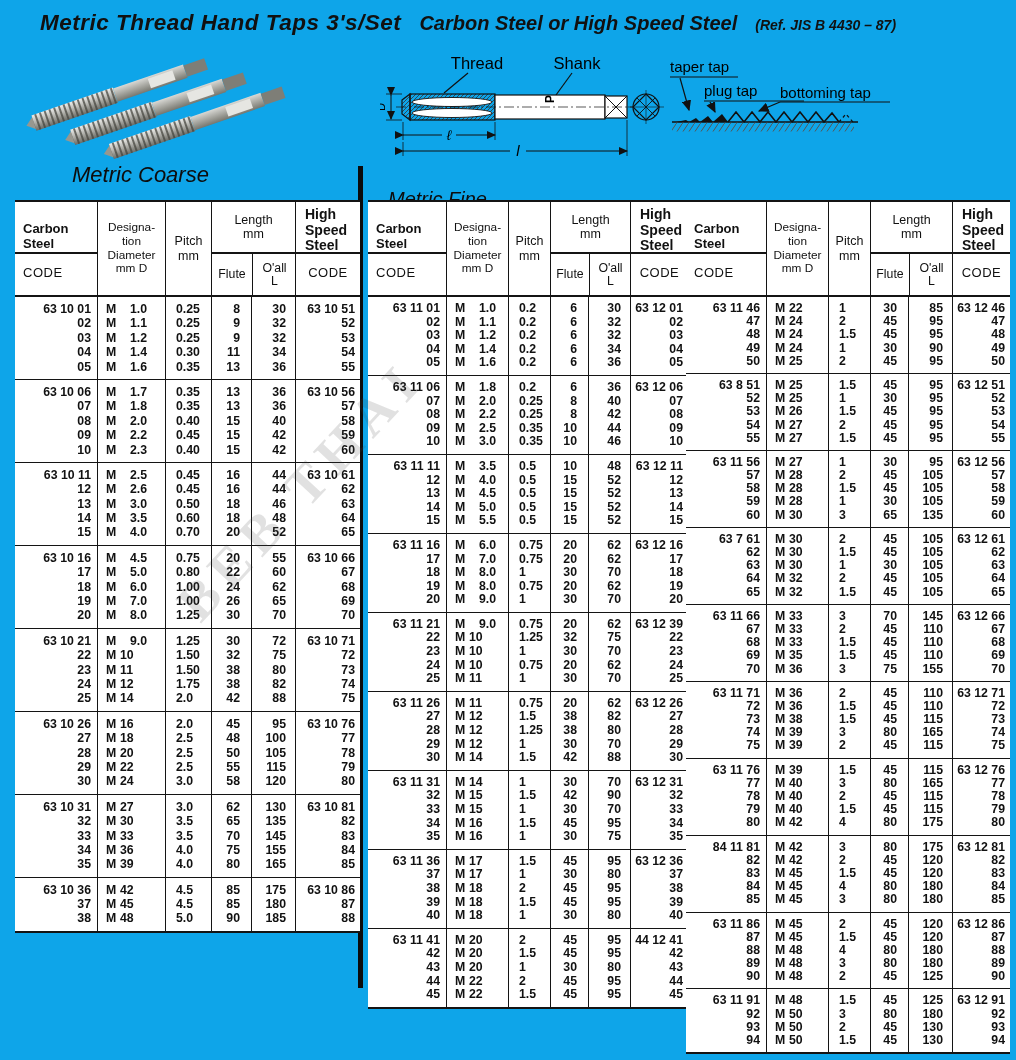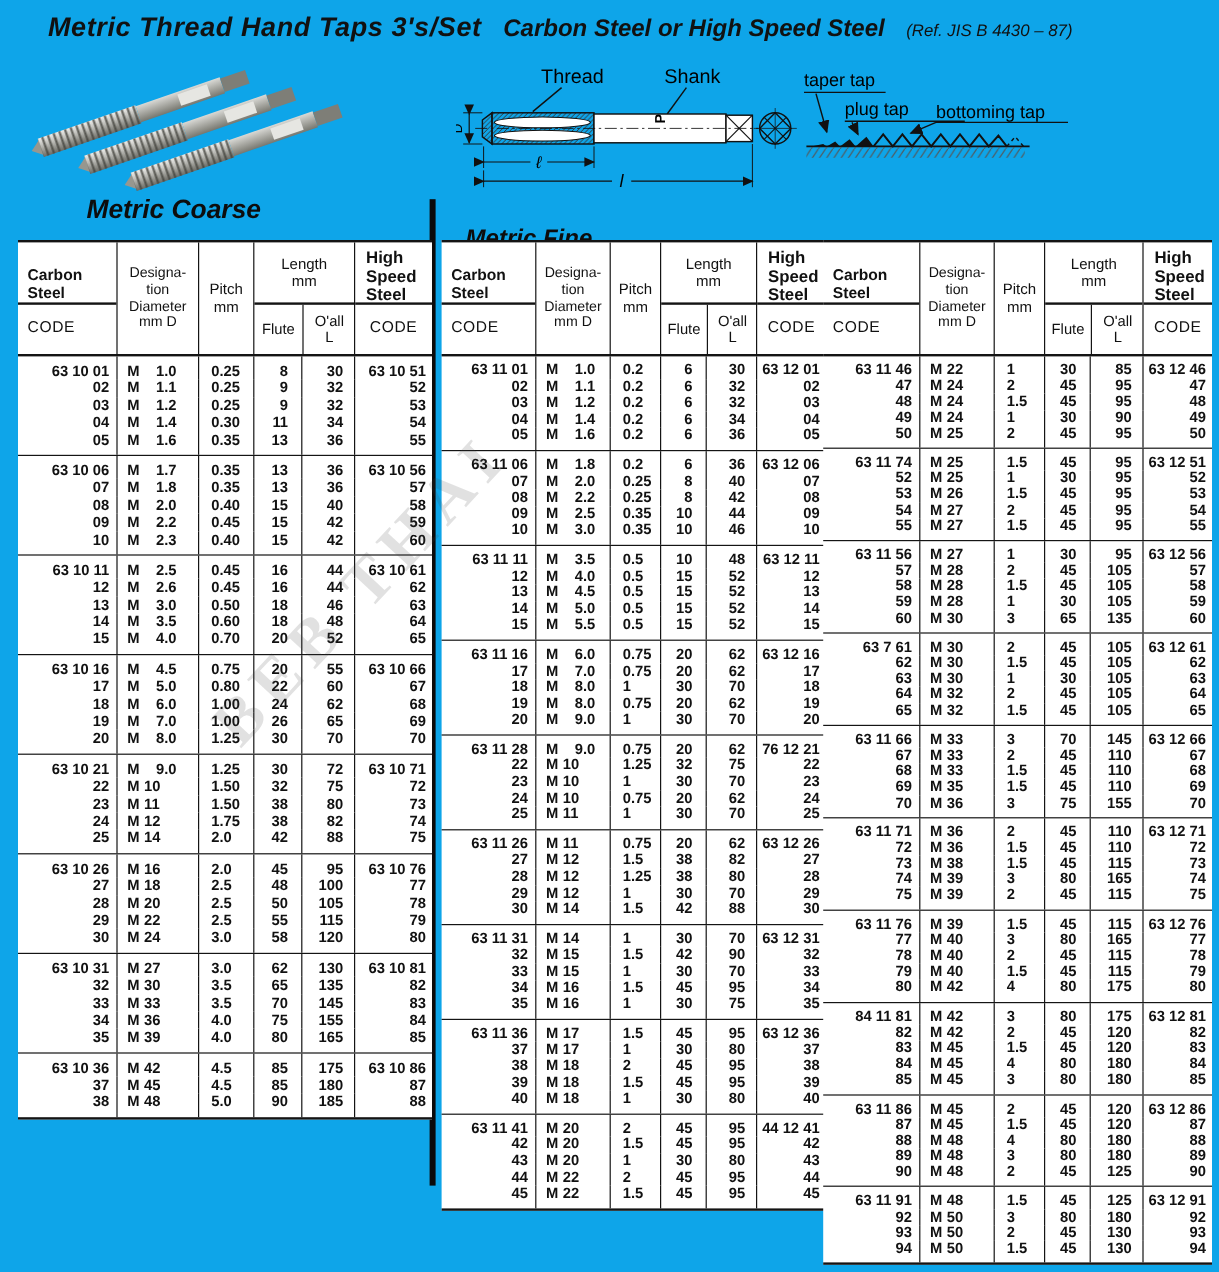--- a/index.html
+++ b/index.html
@@ -2,29 +2,29 @@
 <html><head>
 <meta charset="utf-8">
 <style>
   html,body{margin:0;padding:0;background:#e9e9e9;}
   .page{position:relative;width:1016px;height:1060px;background:#0ea5e9;overflow:hidden;
         font-family:"Liberation Sans","DejaVu Sans",sans-serif;color:#111;}
   
   .titlebar{position:absolute;left:40px;top:10px;display:flex;align-items:baseline;gap:18px;white-space:nowrap;}
   .main-title{font-size:22.5px;font-weight:700;font-style:italic;letter-spacing:.5px;}
   .sub-title{font-size:20px;font-weight:700;font-style:italic;}
-  .ref-title{font-size:14px;font-weight:400;font-style:italic;}
+  .ref-title{font-size:14px;font-weight:700;font-style:italic;}
   
   .fig{position:absolute;}
   .fig-photo{left:14px;top:50px;}
   .fig-draw{left:380px;top:54px;}
   .fig-types{left:658px;top:52px;}
   svg text{font-family:"Liberation Sans","DejaVu Sans",sans-serif;}
   
-  .tbl-title{position:absolute;margin:0;font-style:italic;font-weight:700;color:#0d0d0d;}
+  .tbl-title{position:absolute;margin:0;font-style:italic;font-weight:400;color:#0d0d0d;}
   .title-coarse{left:72px;top:162px;font-size:22px;}
   .title-fine{left:388px;top:164px;font-size:20px;margin-top:24px;}
   
   .vdivider{position:absolute;left:358px;top:166px;width:5px;height:822px;background:#0b0b0b;}
   
   .cat-table{position:absolute;background:#fff;}
   .t0{left:15px;top:200px;width:345px;--c0:82px;--c1:68px;--c2:46px;--c3:40px;--c4:44px;--c5:65px;--rh:14.4px;}
   .t1{left:368px;top:200px;width:320px;--c0:78px;--c1:62px;--c2:42px;--c3:38px;--c4:42px;--c5:58px;--rh:13.6px;}
   .t2{left:686px;top:200px;width:324px;--c0:80px;--c1:62px;--c2:42px;--c3:38px;--c4:44px;--c5:58px;--rh:13.2px;}
   .cat-table{border-bottom:2.5px solid #141414;}
@@ -750,26 +750,26 @@
           <div class="cell c0">20</div>
           <div class="cell c1"><span class="m">M</span><span class="size dec">9.0</span></div>
           <div class="cell c2">1</div>
           <div class="cell c3">30</div>
           <div class="cell c4">70</div>
           <div class="cell c5">20</div>
         </div>
       </div>
       <div class="tgroup">
         <div class="trow">
-          <div class="cell c0">63 11 28</div>
+          <div class="cell c0">63 11 21</div>
           <div class="cell c1"><span class="m">M</span><span class="size dec">9.0</span></div>
           <div class="cell c2">0.75</div>
           <div class="cell c3">20</div>
           <div class="cell c4">62</div>
-          <div class="cell c5">76 12 21</div>
+          <div class="cell c5">63 12 39</div>
         </div>
         <div class="trow">
           <div class="cell c0">22</div>
           <div class="cell c1"><span class="m">M</span><span class="size">10</span></div>
           <div class="cell c2">1.25</div>
           <div class="cell c3">32</div>
           <div class="cell c4">75</div>
           <div class="cell c5">22</div>
         </div>
         <div class="trow">
@@ -1032,21 +1032,21 @@
           <div class="cell c0">50</div>
           <div class="cell c1"><span class="m">M</span><span class="size">25</span></div>
           <div class="cell c2">2</div>
           <div class="cell c3">45</div>
           <div class="cell c4">95</div>
           <div class="cell c5">50</div>
         </div>
       </div>
       <div class="tgroup">
         <div class="trow">
-          <div class="cell c0">63 11 74</div>
+          <div class="cell c0">63 8 51</div>
           <div class="cell c1"><span class="m">M</span><span class="size">25</span></div>
           <div class="cell c2">1.5</div>
           <div class="cell c3">45</div>
           <div class="cell c4">95</div>
           <div class="cell c5">63 12 51</div>
         </div>
         <div class="trow">
           <div class="cell c0">52</div>
           <div class="cell c1"><span class="m">M</span><span class="size">25</span></div>
           <div class="cell c2">1</div>

